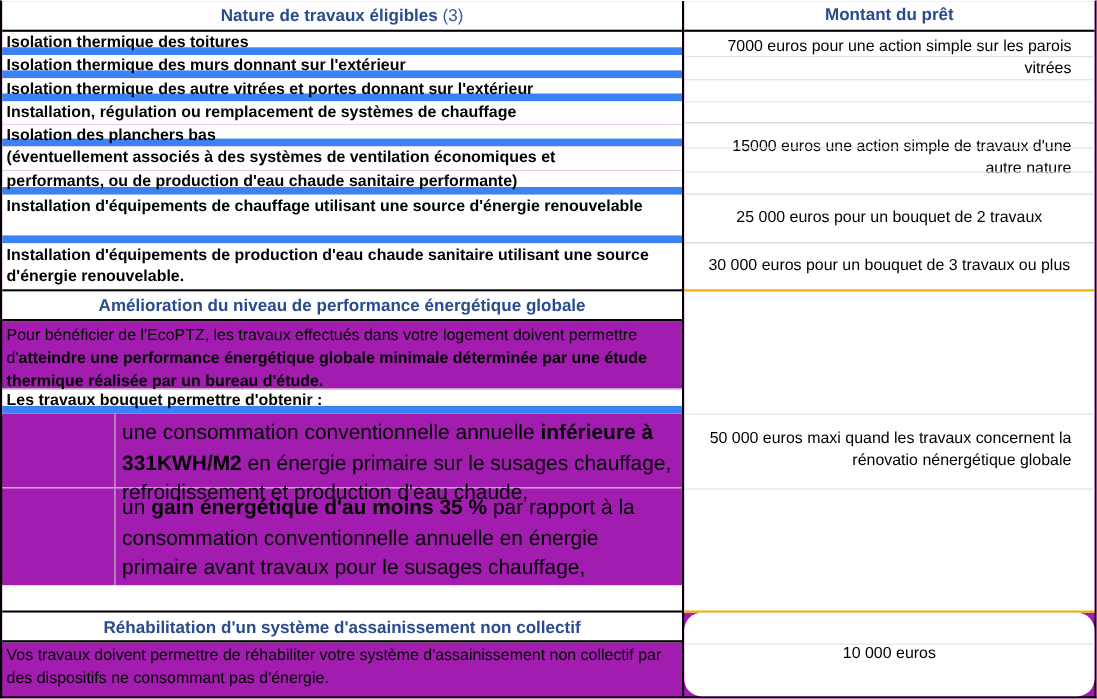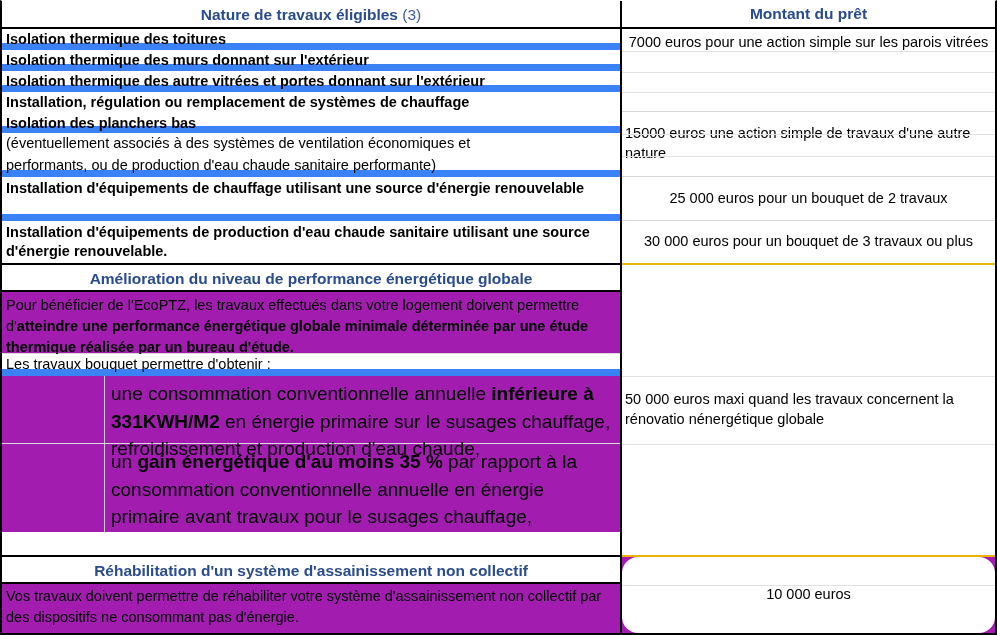--- a/index.html
+++ b/index.html
@@ -70,21 +70,21 @@
   
   .lrow {
     box-sizing: border-box;
     padding: 1px 4px 2px 4px;
     border-bottom: 7px solid #3b82f6;
     font-size: 14.5px;
     line-height: 1.32;
     background: #ffffff;
   }
   .lrow.b { font-weight: bold; }
-  .lrow.n { font-weight: normal; }
+  .lrow.n { font-weight: bold; }
   .lrow.noline { border-bottom: none; }
   .lrow.thick { border-bottom: 2px solid #000; }
 
   .para {
     box-sizing: border-box;
     padding: 3px 6px 2px 4px;
     font-size: 14.5px;
     line-height: 1.45;
     border-bottom: 1px solid #d9d9d9;
   }
@@ -114,24 +114,24 @@
 
   .spacer { flex: 1 1 auto; background: #ffffff; }
   .spacer.thick-bottom { border-bottom: 2px solid #000; }
 
   
   .rcell {
     box-sizing: border-box;
     display: flex;
     align-items: center;
     justify-content: center;
-    text-align: left;
+    text-align: right;
     font-size: 14.5px;
     line-height: 1.35;
-    padding: 0 3px;
+    padding: 0 21px;
     background: #ffffff;
   }
   .rcell.top {
     align-items: flex-start;
     padding-top: 4px;
   }
   .rcell.hdr {
     color: #2a4b8d;
     font-weight: bold;
     font-size: 15.5px;

